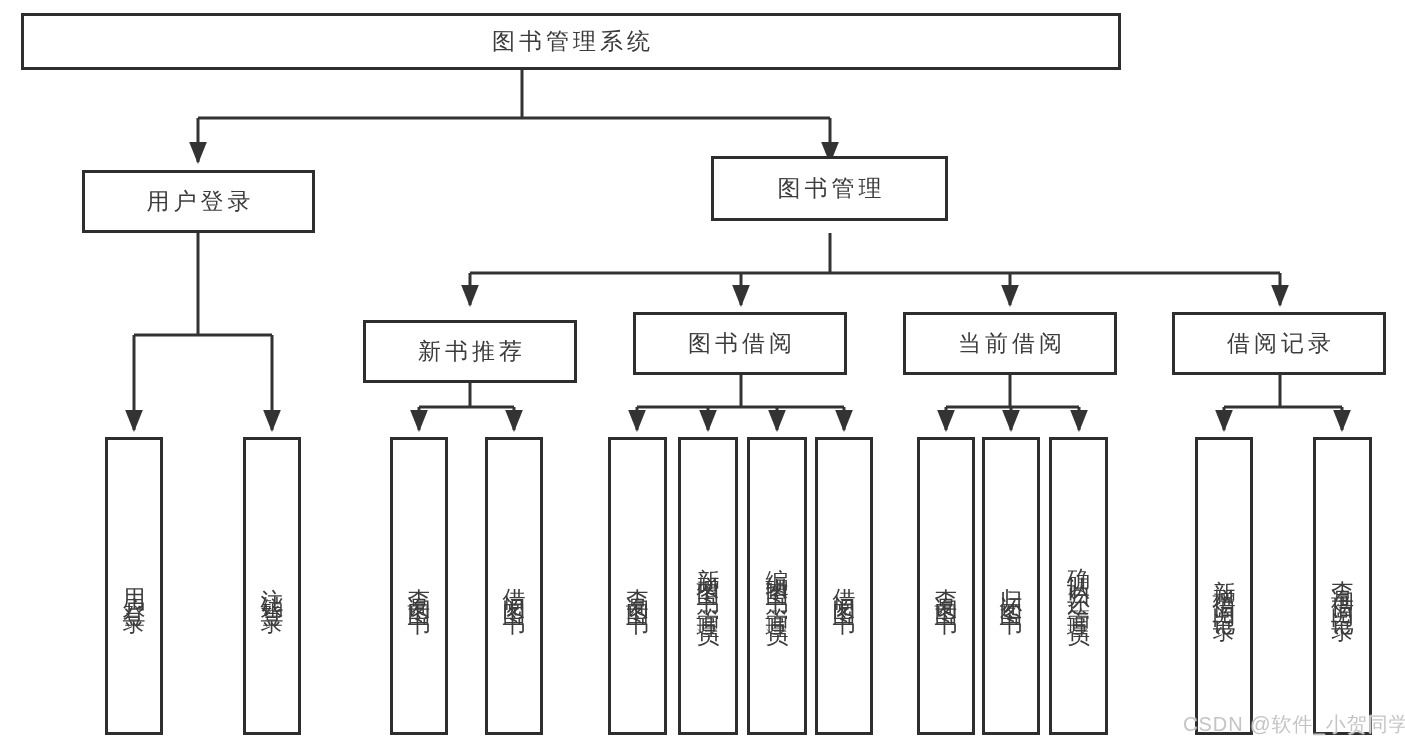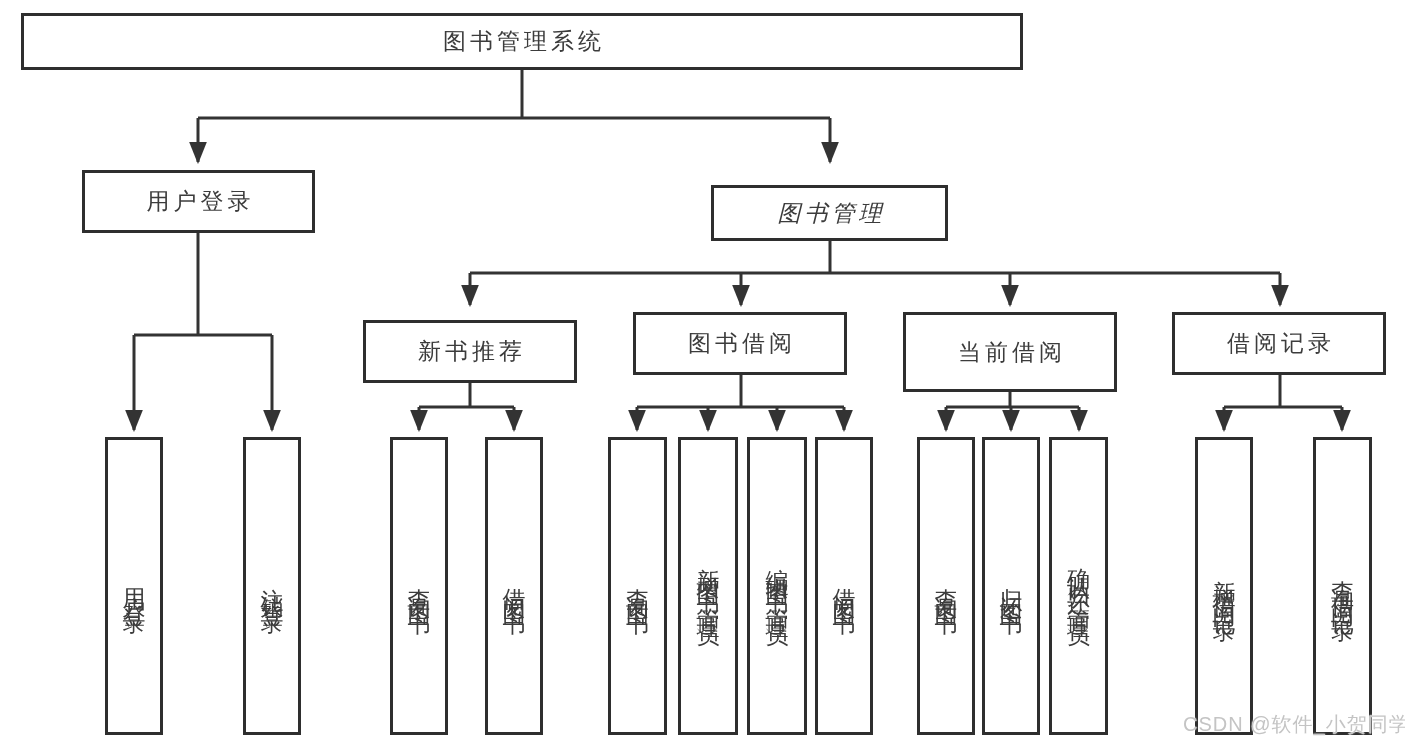--- a/index.html
+++ b/index.html
@@ -96,38 +96,38 @@
       <path d="M1011,407 V430" marker-end="url(#arrow)"></path>
       <path d="M1079,407 V430" marker-end="url(#arrow)"></path>
 
       <path d="M1280,375 V407"></path>
       <path d="M1224,407 H1342"></path>
       <path d="M1224,407 V430" marker-end="url(#arrow)"></path>
       <path d="M1342,407 V430" marker-end="url(#arrow)"></path>
     </g>
   </svg>
 
-  <div class="node" style="left:21px;top:13px;width:1002px;height:57px;">
+  <div class="node" style="left:21px;top:13px;width:1100px;height:57px;">
     <span class="hlabel">图书管理系统</span>
   </div>
 
   <div class="node" style="left:82px;top:170px;width:233px;height:63px;">
     <span class="hlabel">用户登录</span>
   </div>
-  <div class="node" style="left:711px;top:185px;width:237px;height:56px;font-style:italic;">
+  <div class="node" style="left:711px;top:156px;width:237px;height:65px;">
     <span class="hlabel">图书管理</span>
   </div>
 
   <div class="node" style="left:363px;top:312px;width:214px;height:63px;margin-top:8px;">
     <span class="hlabel">新书推荐</span>
   </div>
   <div class="node" style="left:633px;top:312px;width:214px;height:63px;">
     <span class="hlabel">图书借阅</span>
   </div>
-  <div class="node" style="left:903px;top:312px;width:214px;height:80px;">
+  <div class="node" style="left:903px;top:312px;width:214px;height:63px;">
     <span class="hlabel">当前借阅</span>
   </div>
   <div class="node" style="left:1172px;top:312px;width:214px;height:63px;">
     <span class="hlabel">借阅记录</span>
   </div>
 
   <div class="node vnode" style="left:105px;top:437px;width:58px;height:298px;">
     <span>用户登录</span>
   </div>
   <div class="node vnode" style="left:243px;top:437px;width:58px;height:298px;">

